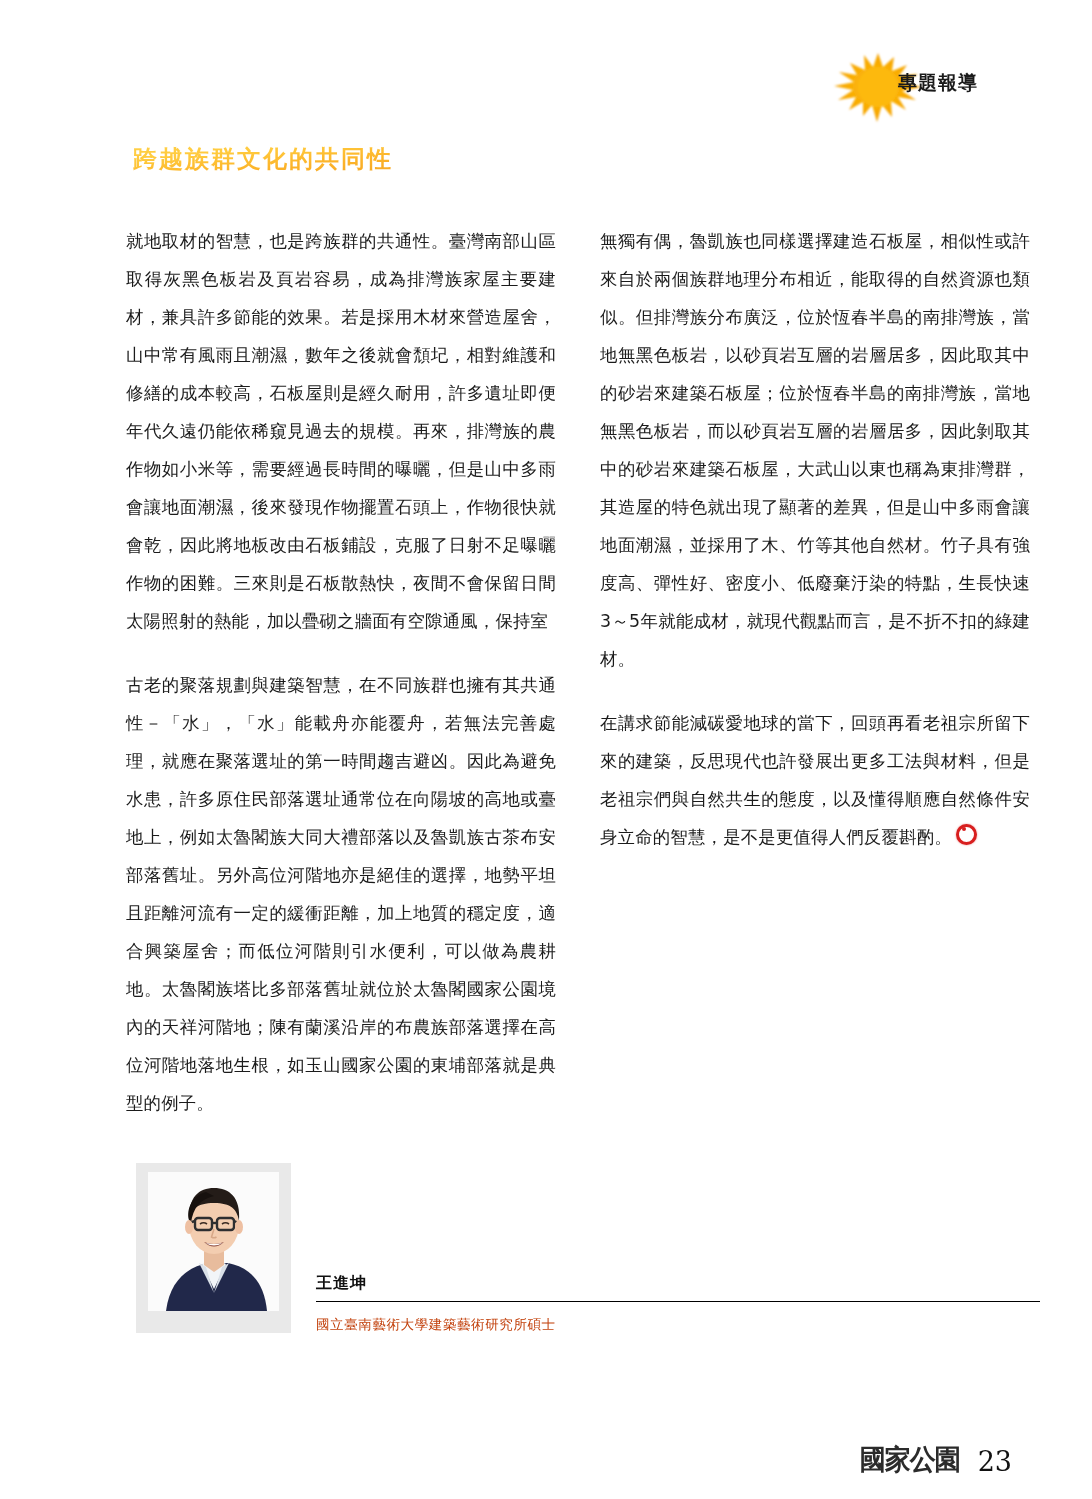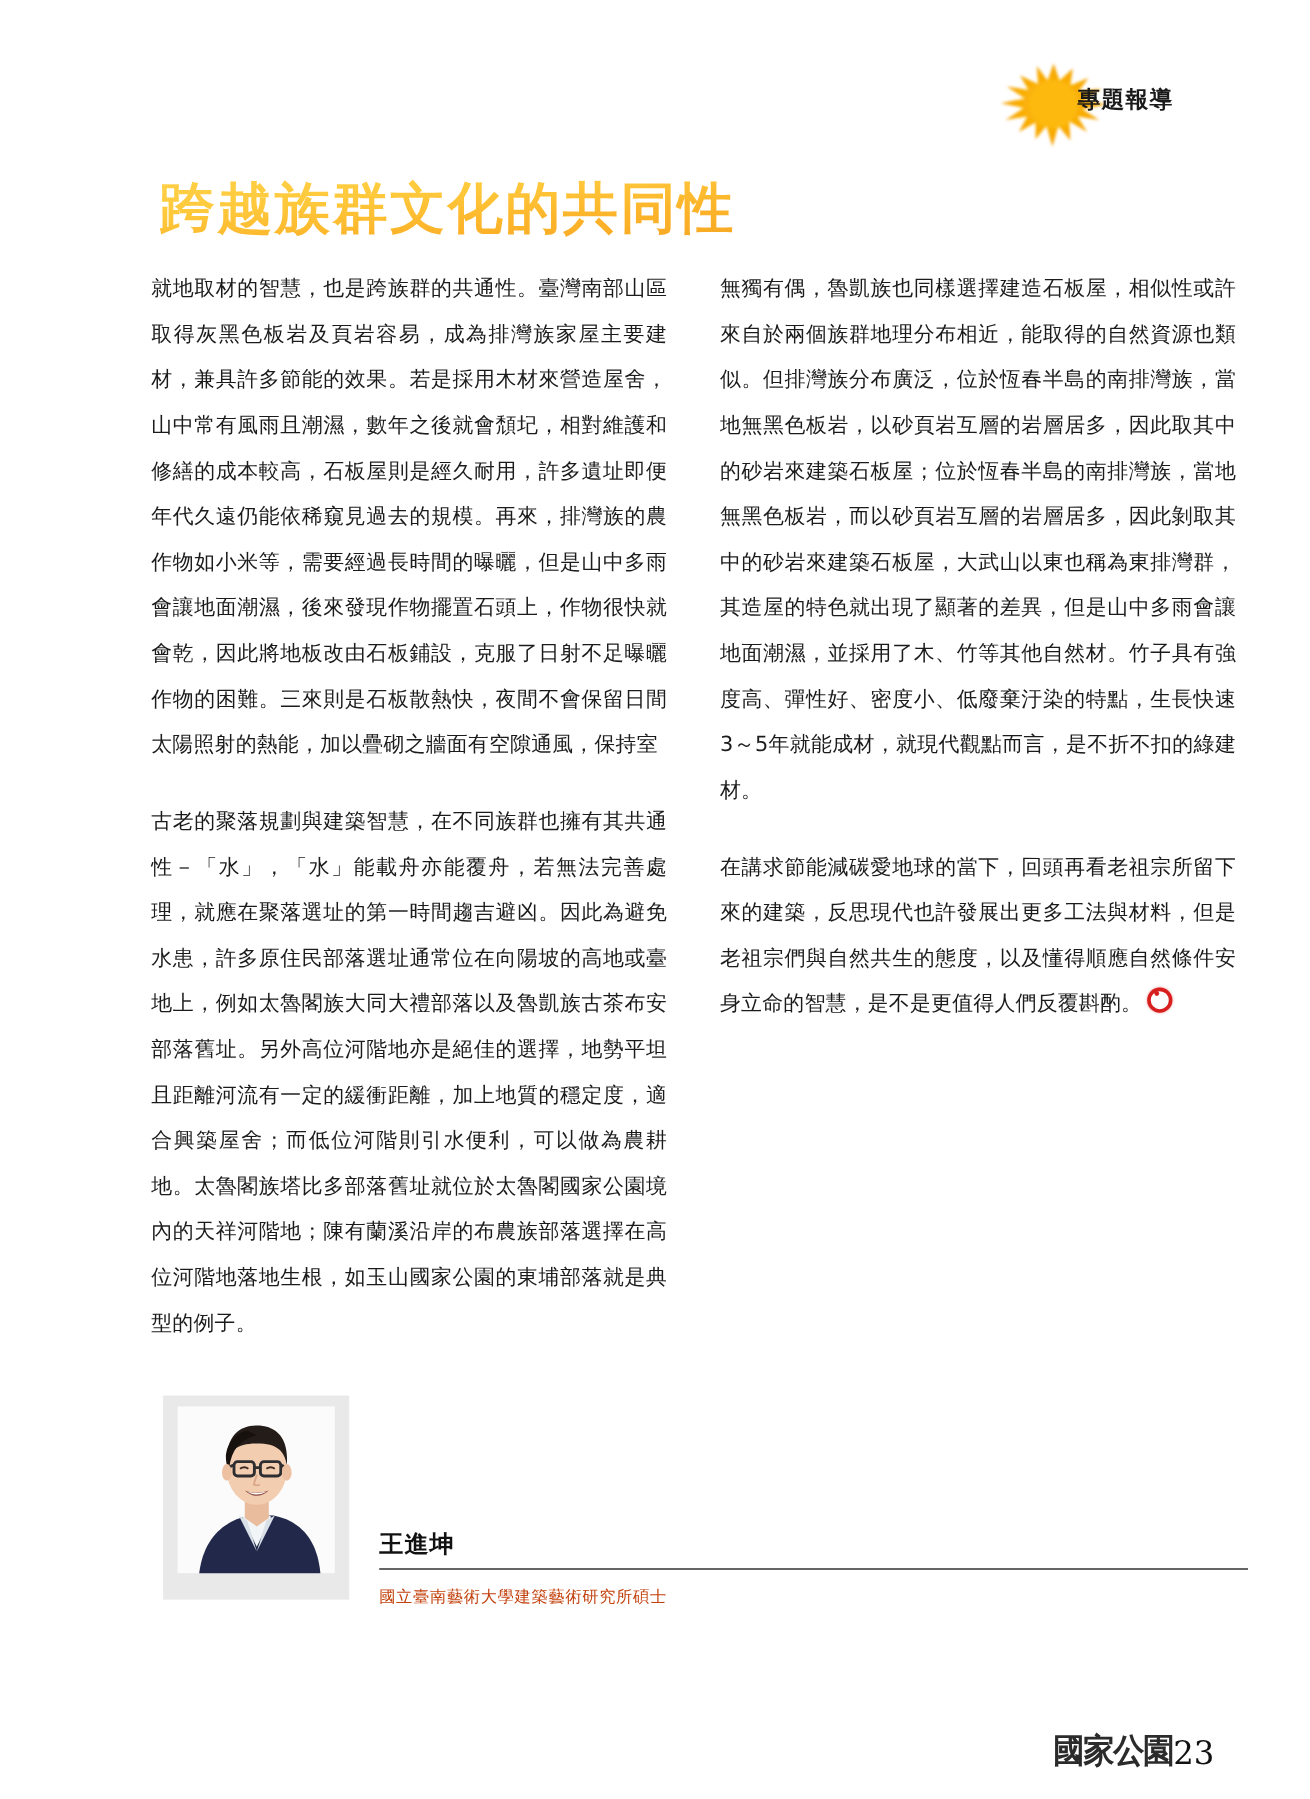--- a/index.html
+++ b/index.html
@@ -45,21 +45,21 @@
     color: #1a1a1a;
     white-space: nowrap;
   }
 
   
   .article-title {
     position: absolute;
     left: 133px;
     top: 143px;
     font-family: "DejaVu Sans", sans-serif;
-    font-size: 46px;
+    font-size: 24px;
     font-weight: bold;
     letter-spacing: 2px;
     white-space: nowrap;
     background-image: linear-gradient(175deg, #ffd24a 0%, #ffc93c 34%, #fcb329 68%, #f5a623 100%);
     -webkit-background-clip: text;
     background-clip: text;
     color: transparent;
     -webkit-text-fill-color: transparent;
   }
 
@@ -131,21 +131,21 @@
   .author-photo svg { display: block; }
 
   .author-text {
     position: absolute;
     left: 180px;
     top: 110px;
     width: 727px;
   }
   .author-name {
     font-family: Liberation Mono, monospace;
-    font-size: 20px;
+    font-size: 16px;
     font-weight: bold;
     color: #111111;
     letter-spacing: 1px;
     padding-bottom: 7px;
   }
   .author-rule {
     width: 100%;
     height: 1px;
     background: #000000;
   }
@@ -157,20 +157,21 @@
     letter-spacing: 0.6px;
   }
 
   
   .footer {
     position: absolute;
     right: 28px;
     bottom: 22px;
     display: flex;
     align-items: flex-end;
+    gap: 18px;
   }
   .footer-logo {
     font-family: "DejaVu Serif", serif;
     font-size: 26px;
     font-weight: bold;
     color: #2b2b2b;
     letter-spacing: -1px;
     transform: scaleY(1.08);
     white-space: nowrap;
   }

